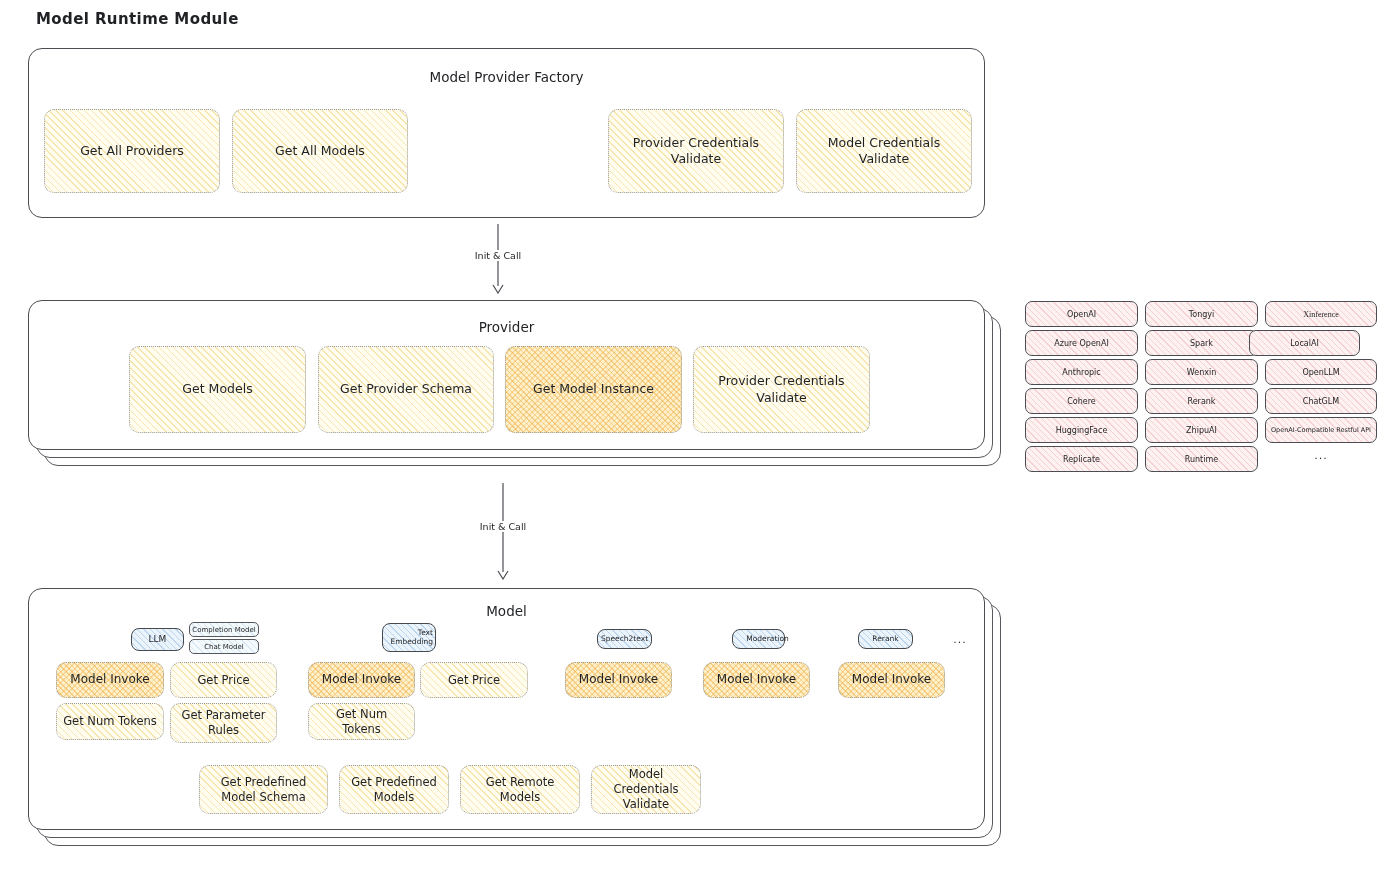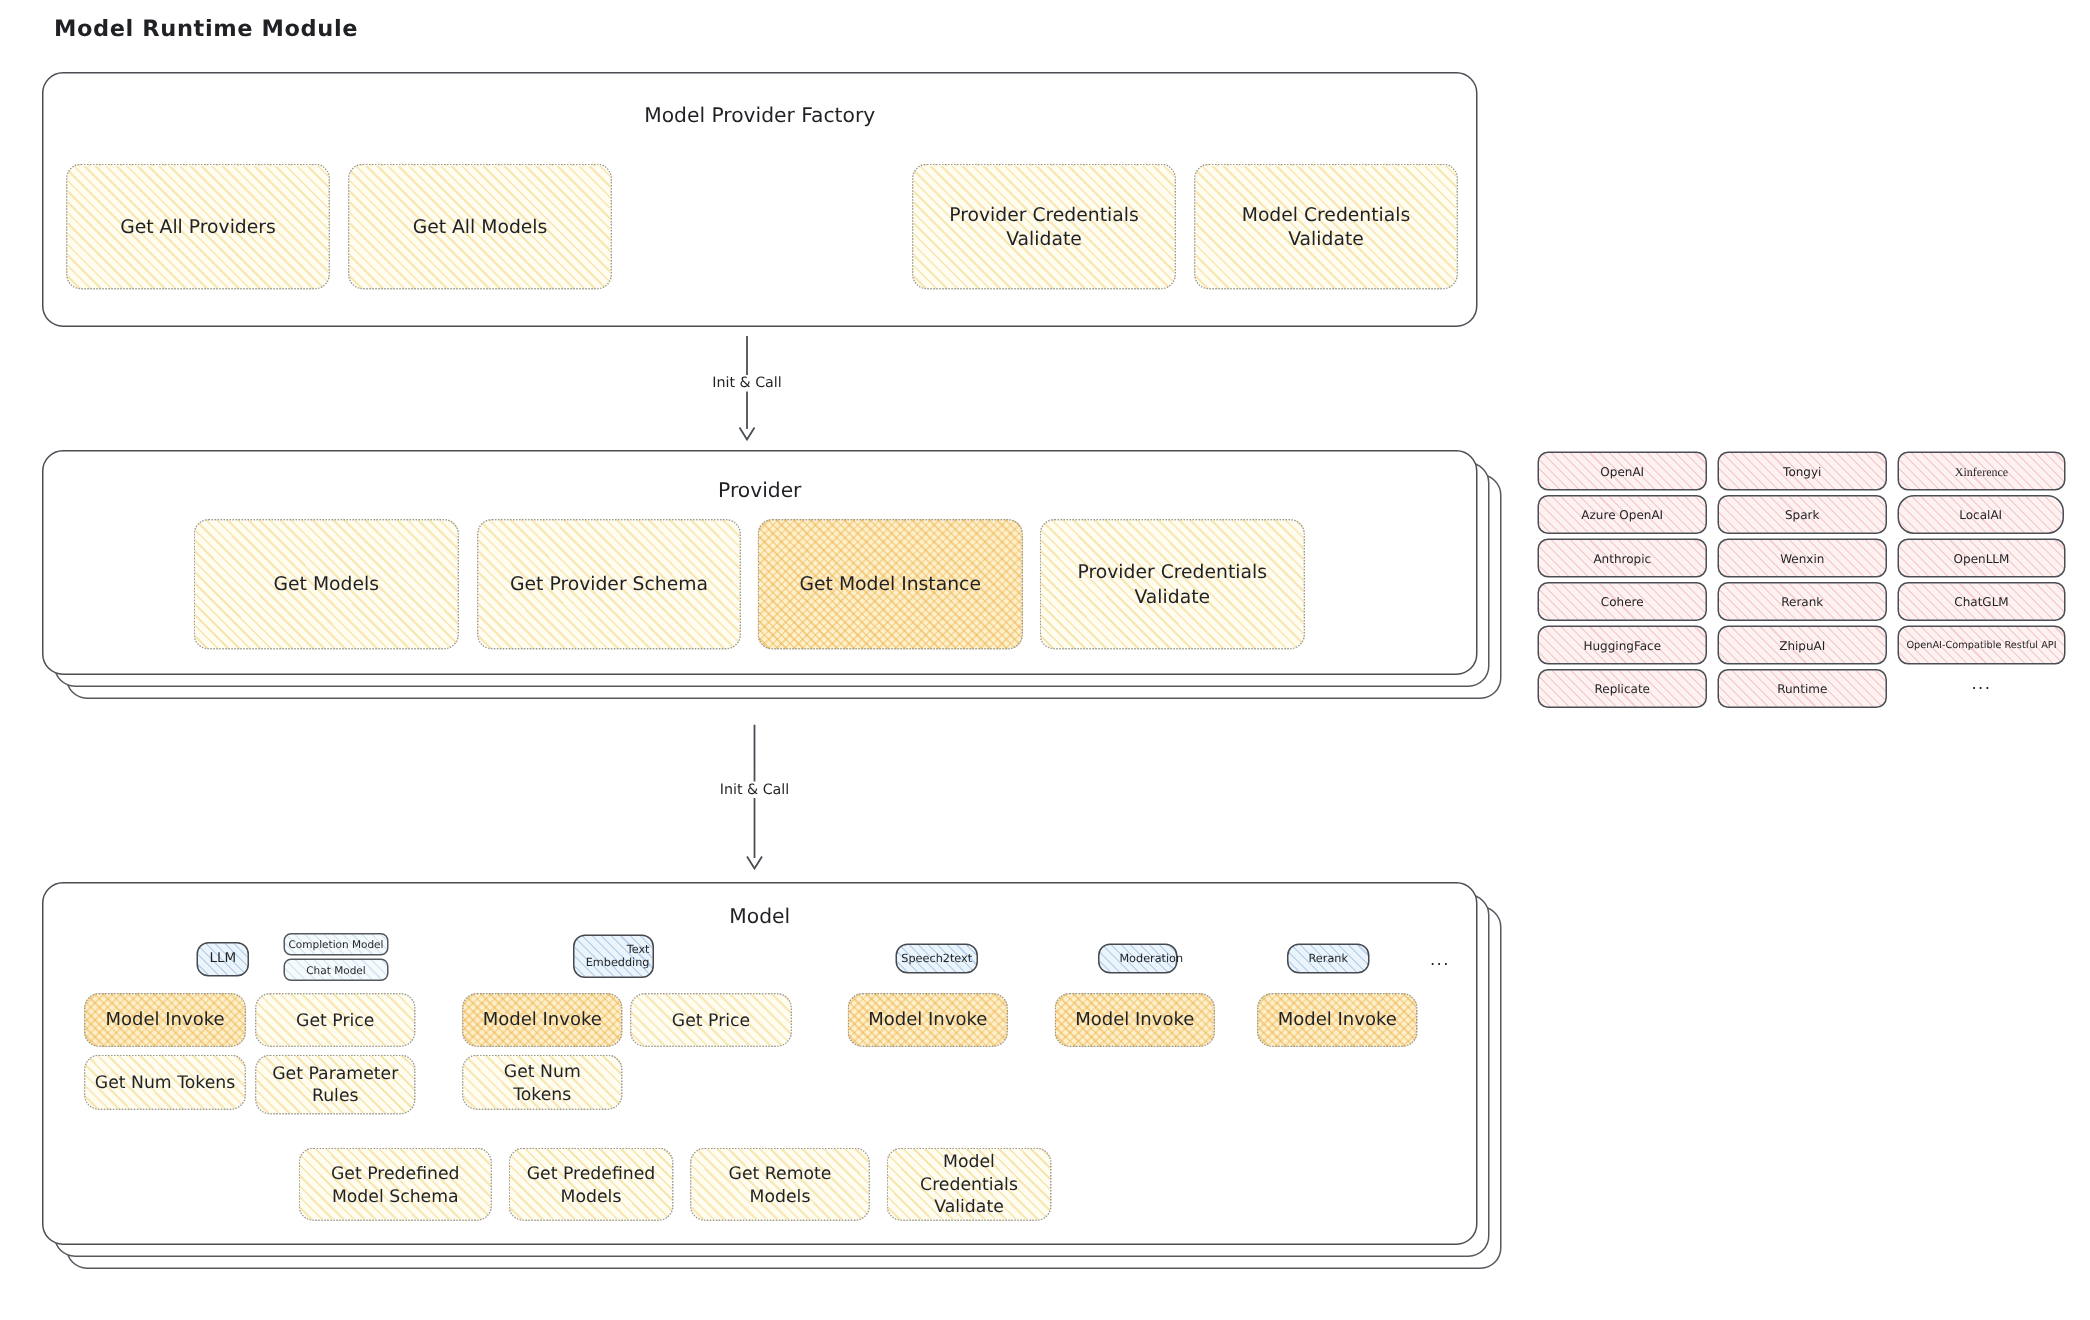--- a/index.html
+++ b/index.html
@@ -102,21 +102,21 @@
     </section>
   </div>
 
   <div style="position:absolute;left:1025px;top:301px;width:352px;height:175px;">
     <div class="pink" style="left:0px;top:0px;width:113px;height:26px;">OpenAI</div>
     <div class="pink" style="left:120px;top:0px;width:113px;height:26px;">Tongyi</div>
     <div class="pink" style="left:240px;top:0px;width:112px;height:26px;font-family:Liberation Serif, serif;">Xinference</div>
 
     <div class="pink" style="left:0px;top:29px;width:113px;height:26px;">Azure OpenAI</div>
     <div class="pink" style="left:120px;top:29px;width:113px;height:26px;">Spark</div>
-    <div class="pink" style="left:240px;top:29px;width:111px;height:26px;border-radius:11px;">LocalAI</div>
+    <div class="pink" style="left:224px;top:29px;width:111px;height:26px;">LocalAI</div>
 
     <div class="pink" style="left:0px;top:58px;width:113px;height:26px;">Anthropic</div>
     <div class="pink" style="left:120px;top:58px;width:113px;height:26px;">Wenxin</div>
     <div class="pink" style="left:240px;top:58px;width:112px;height:26px;">OpenLLM</div>
 
     <div class="pink" style="left:0px;top:87px;width:113px;height:26px;">Cohere</div>
     <div class="pink" style="left:120px;top:87px;width:113px;height:26px;">Rerank</div>
     <div class="pink" style="left:240px;top:87px;width:112px;height:26px;">ChatGLM</div>
 
     <div class="pink" style="left:0px;top:116px;width:113px;height:26px;">HuggingFace</div>
@@ -135,21 +135,21 @@
     </svg>
     <span class="arrow-label" style="top:38px;">Init &amp; Call</span>
   </div>
 
   <div class="stack" style="left:28px;top:588px;width:957px;height:242px;">
     <div class="ghost g2"></div>
     <div class="ghost g1"></div>
     <section class="card">
       <div class="card-title" style="top:14px;">Model</div>
 
-      <div class="tag" style="left:102px;top:39px;width:35px;height:23px;font-size:9px;">LLM</div>
+      <div class="tag" style="left:102px;top:39px;width:53px;height:23px;font-size:9px;">LLM</div>
       <div class="subtag" style="left:160px;top:33px;width:70px;height:15px;">Completion Model</div>
       <div class="subtag" style="left:160px;top:50px;width:70px;height:15px;">Chat Model</div>
       <div class="tag" style="left:353px;top:34px;width:54px;height:29px;font-size:7.5px;text-align:right;">Text Embedding</div>
       <div class="tag" style="left:568px;top:40px;width:55px;height:20px;font-size:7.5px;">Speech2text</div>
       <div class="tag" style="left:703px;top:40px;width:53px;height:20px;font-size:7.5px;padding-left:20px;">Moderation</div>
       <div class="tag" style="left:829px;top:40px;width:55px;height:20px;font-size:7.5px;">Rerank</div>
       <div class="more" style="left:920px;top:44px;width:22px;">...</div>
 
       <div class="ybox hl mi" style="left:27px;top:73px;width:108px;height:36px;">Model Invoke</div>
       <div class="ybox ops" style="left:141px;top:73px;width:107px;height:36px;">Get Price</div>

